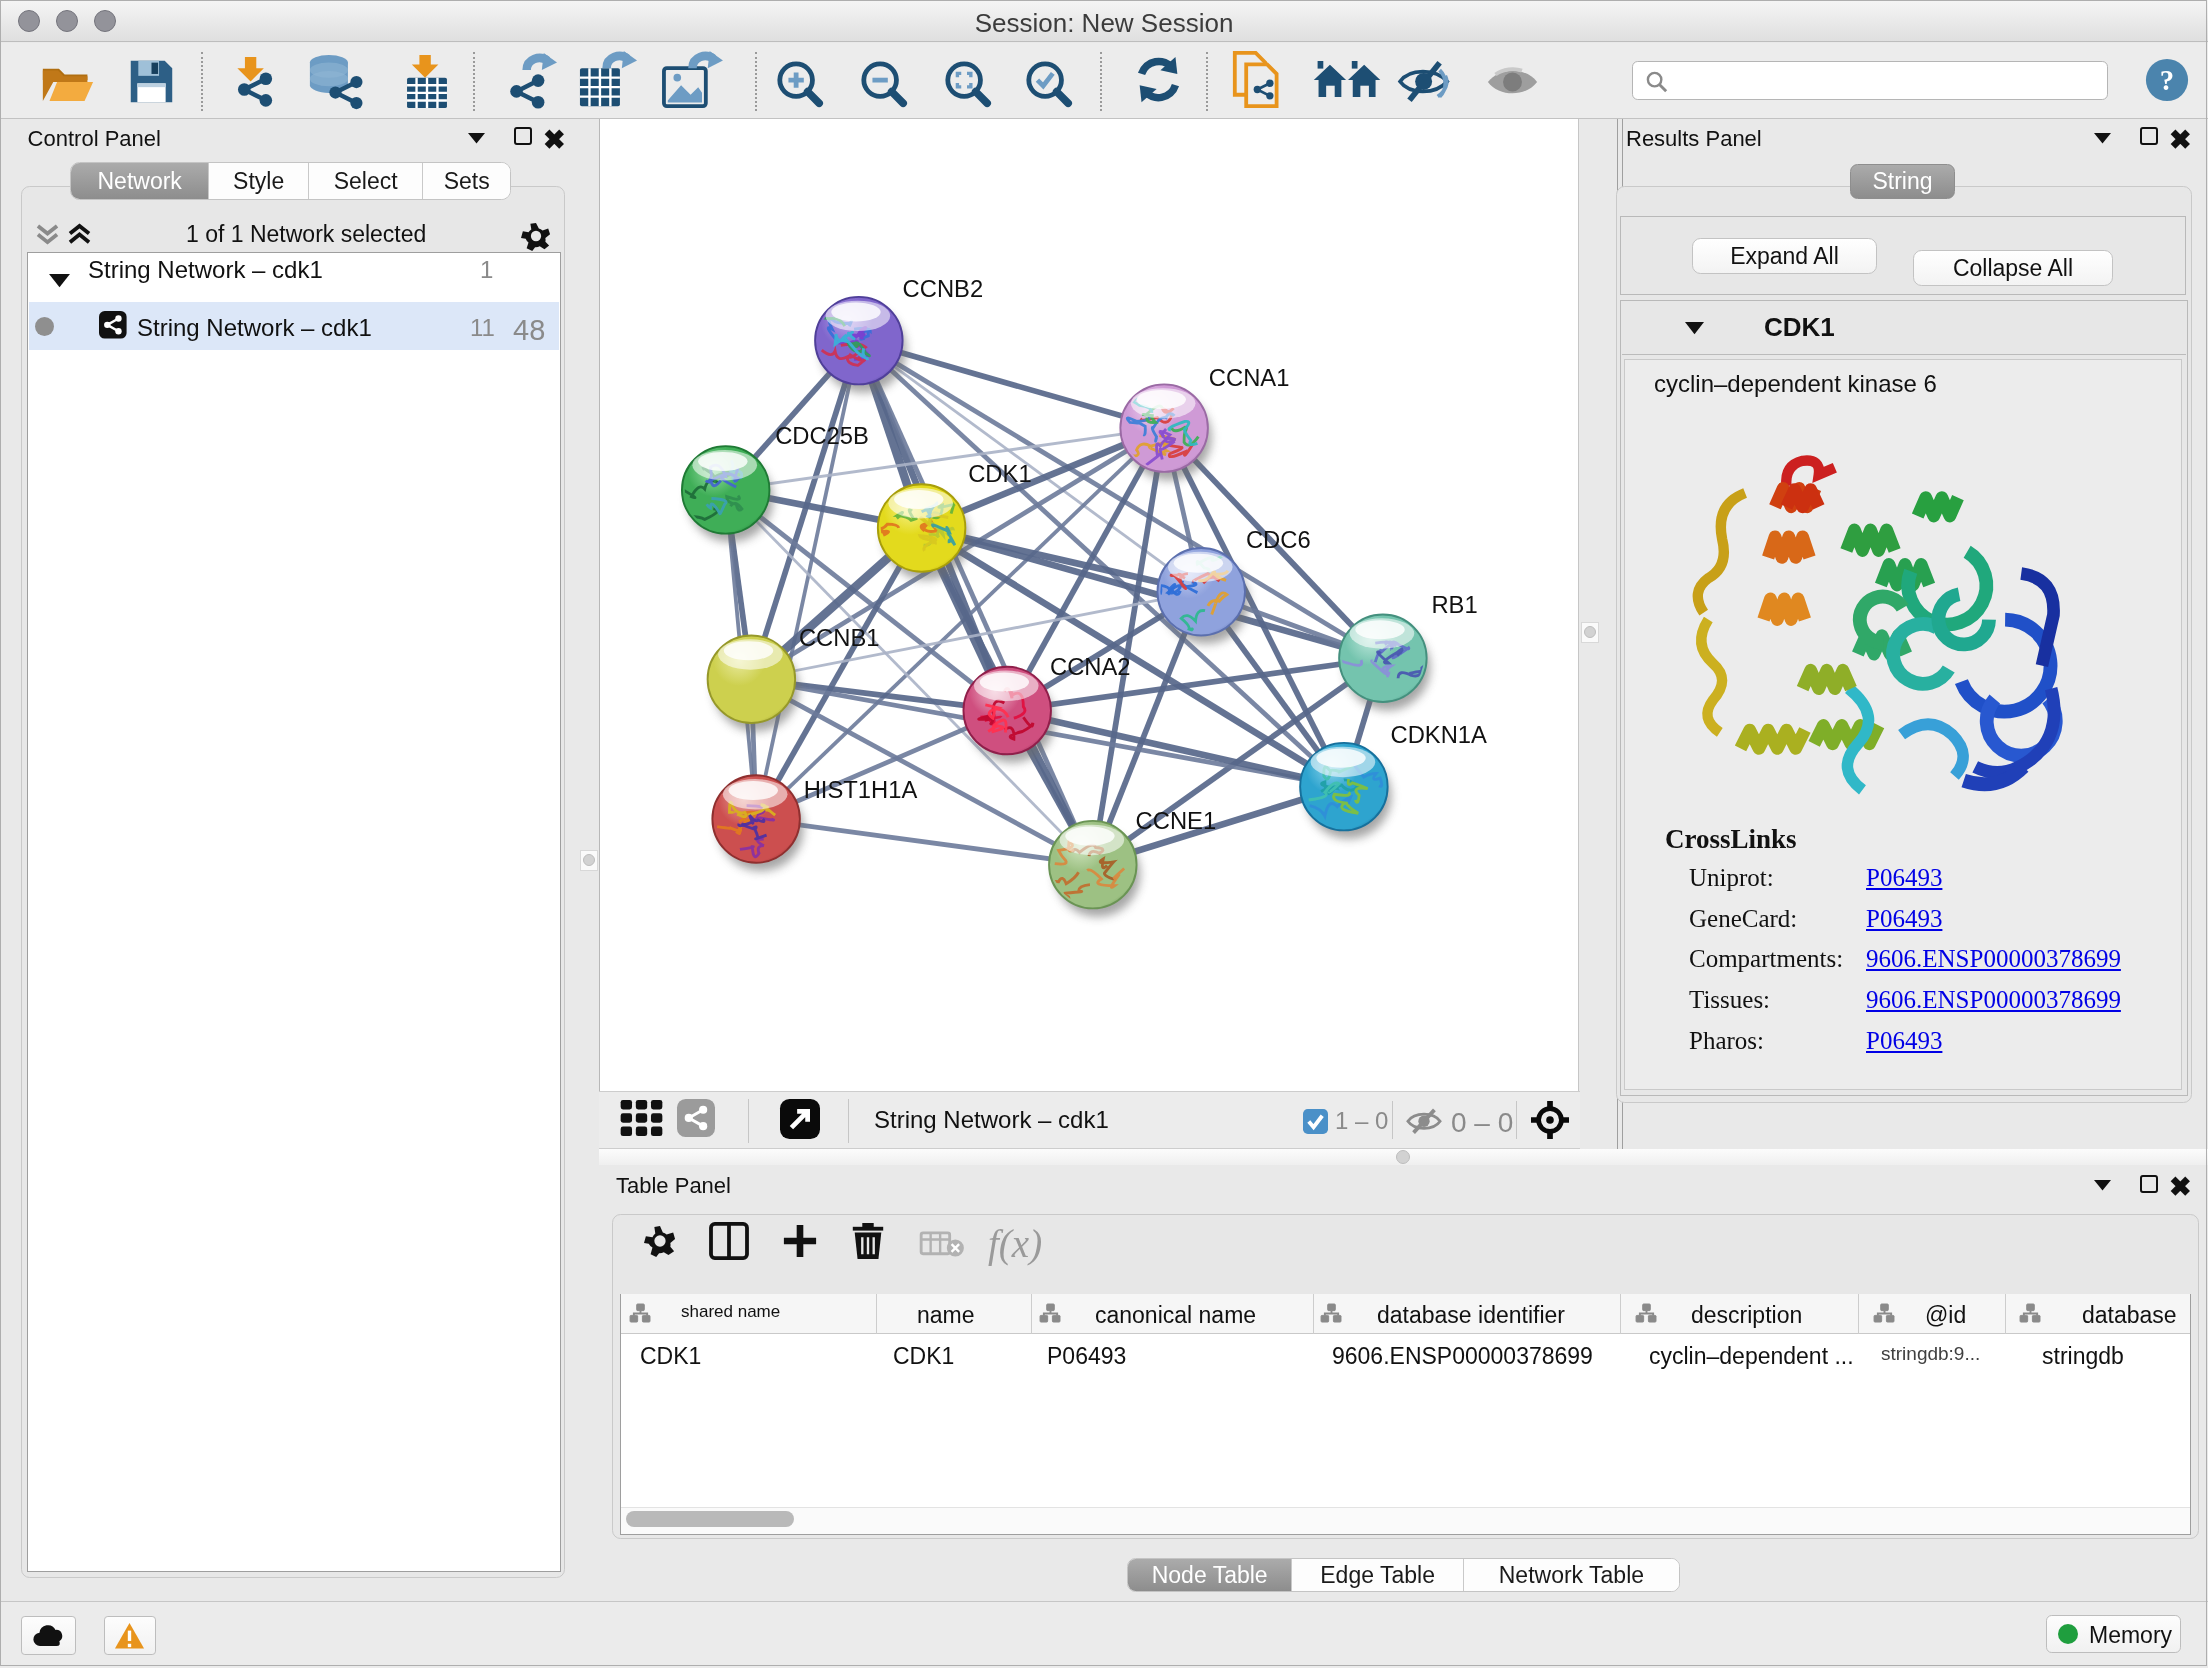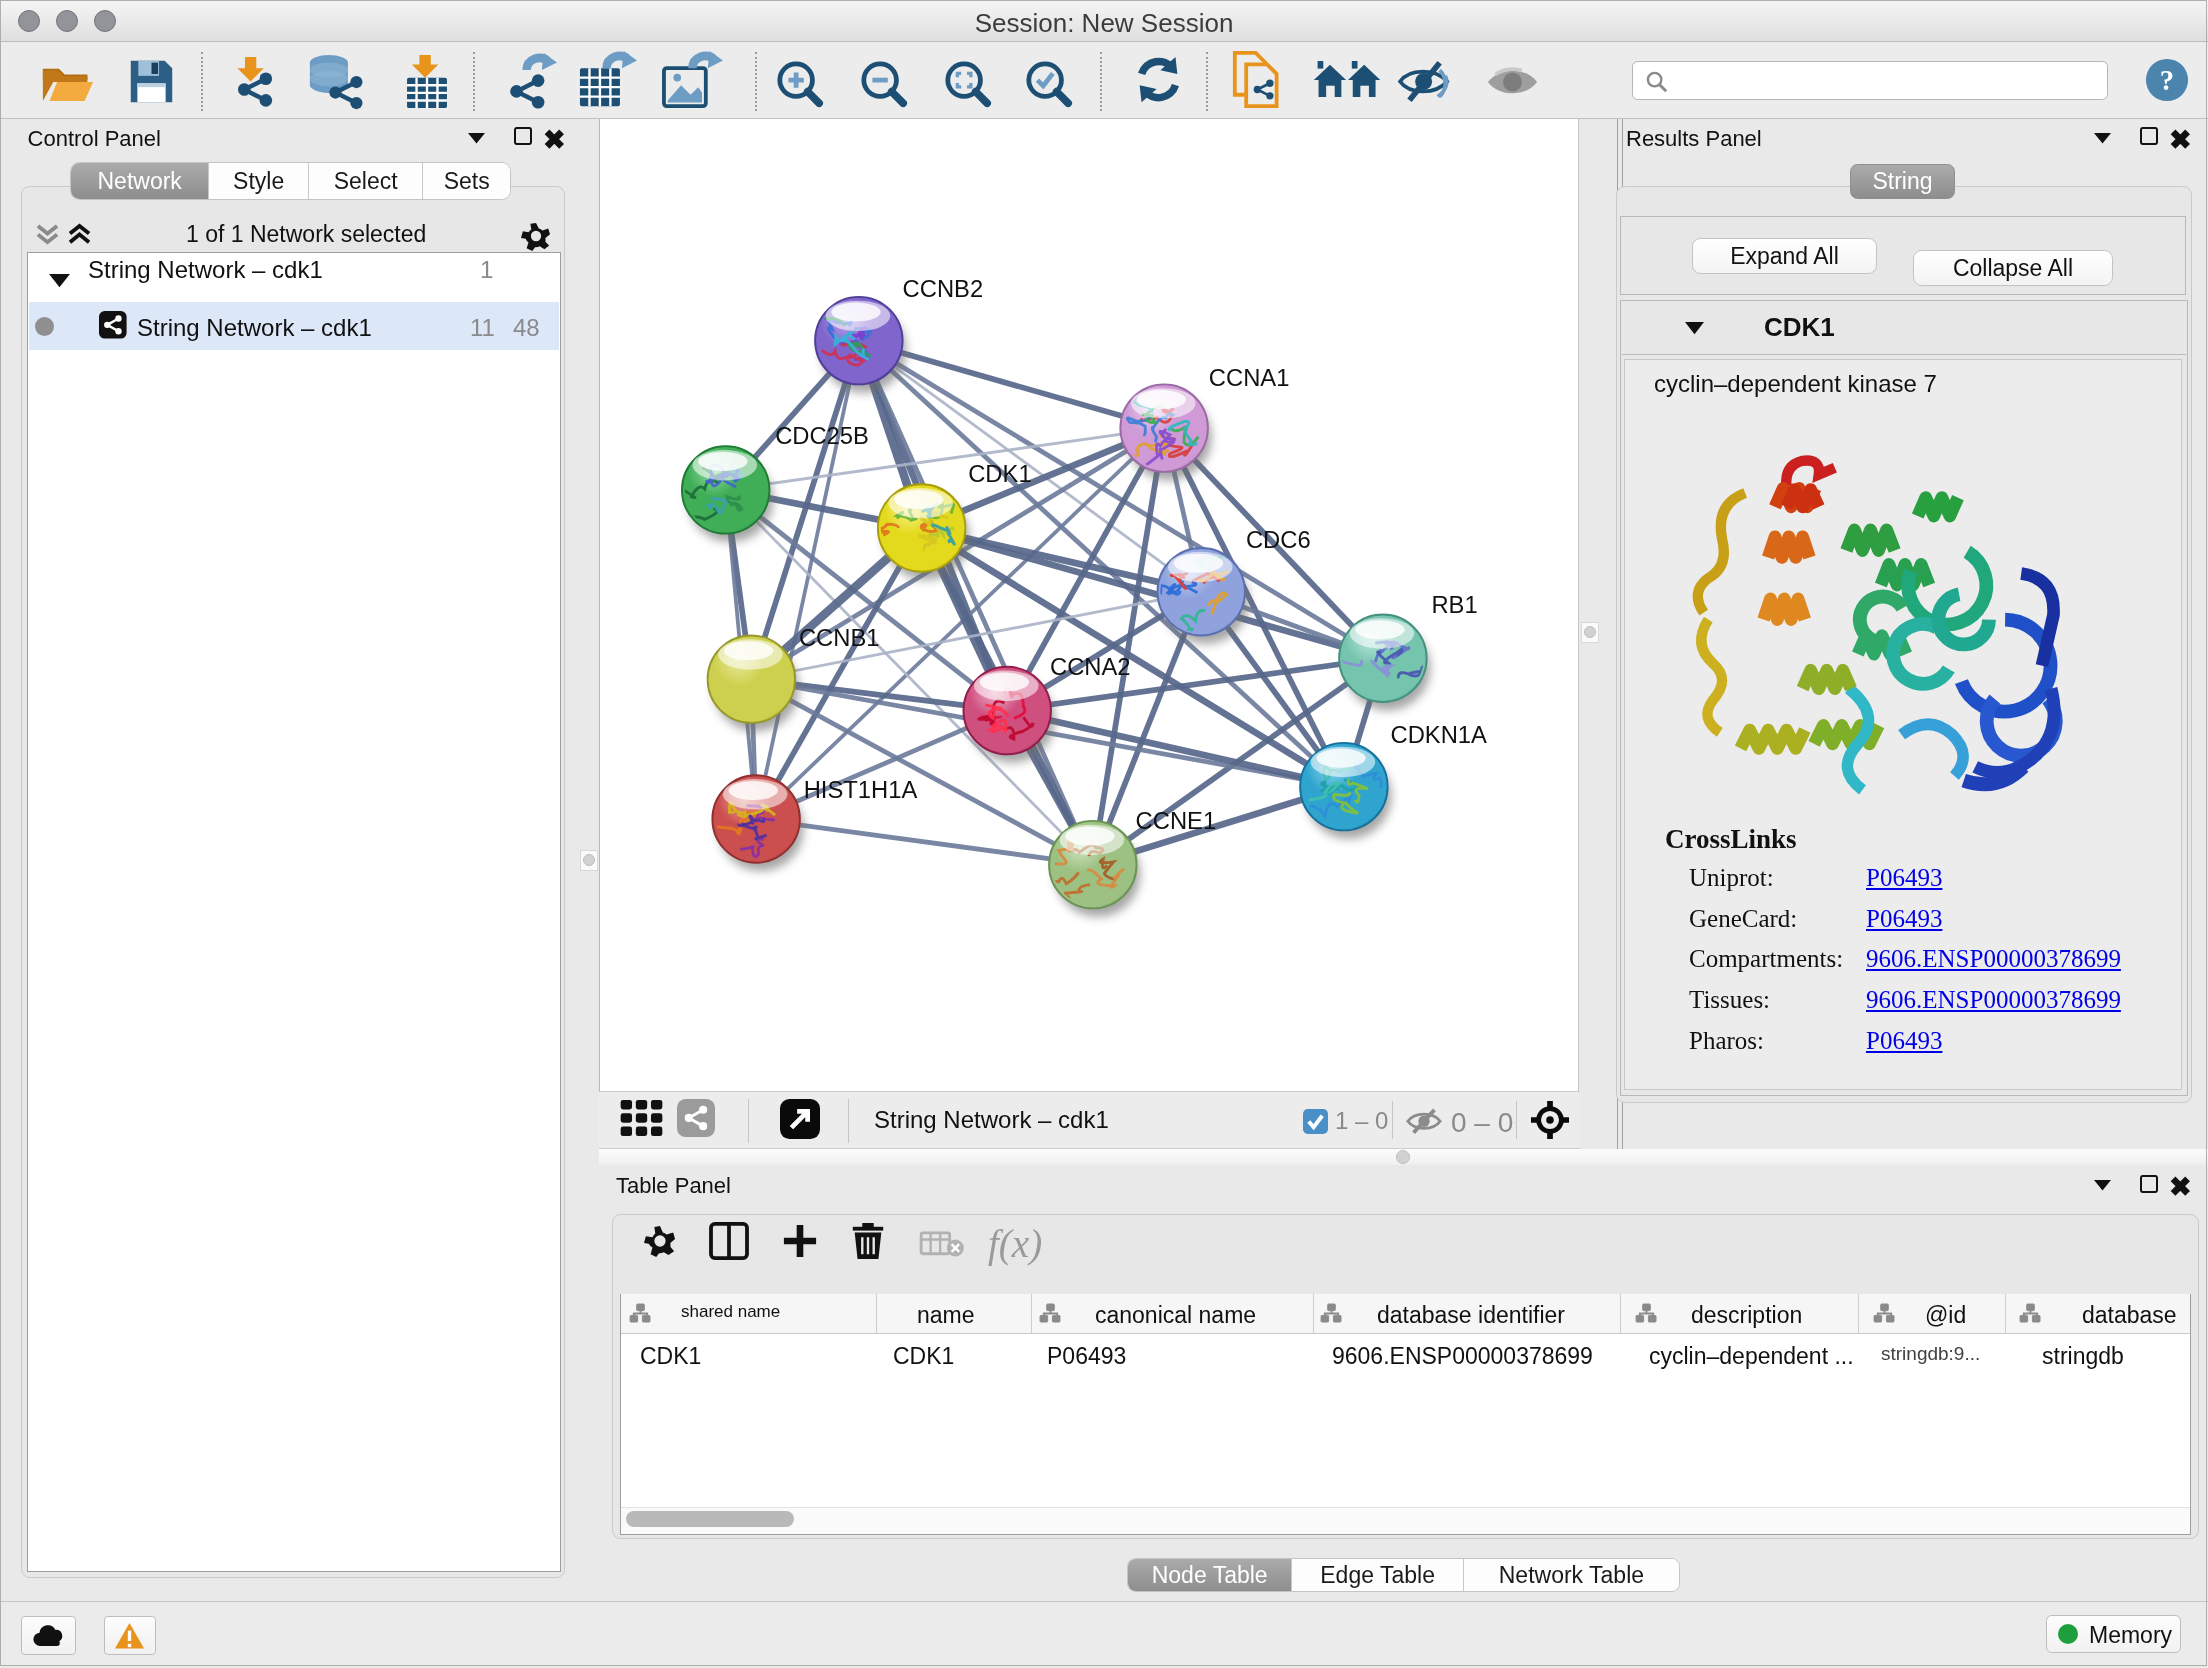--- a/index.html
+++ b/index.html
@@ -205,21 +205,21 @@
     <rect x="0" y="0" width="29" height="29" rx="6" fill="#111"></rect>
     <g transform="translate(4.5,4.5) scale(0.42)">
       <circle cx="10" cy="24" r="8" fill="#fff"></circle>
       <circle cx="38" cy="8" r="8" fill="#fff"></circle>
       <circle cx="38" cy="40" r="8" fill="#fff"></circle>
       <path d="M10 24 L38 8 M10 24 L38 40" stroke="#fff" stroke-width="6"></path>
     </g>
   </svg>
 <div class="abs" style="left:137px;top:314px;font-size:24px;color:#111">String Network – cdk1</div>
 <div class="abs gray" style="left:470px;top:314px;font-size:24px">11</div>
-<div class="abs gray" style="left:513px;top:314px;font-size:24px">48</div>
+<div class="abs gray" style="left:513px;top:314px;font-size:29px">48</div>
 <div class="abs" style="left:580px;top:850px;width:18px;height:21px;background:#fafafa;border:1px solid #d8d8d8"></div>
 <div class="abs" style="left:583px;top:854px;width:12.4px;height:12.4px;border-radius:50%;background:#d2d2d2;border:1px solid #bdbdbd"></div>
 <div class="abs" style="left:599px;top:119px;width:980px;height:972px;background:#fff;border-left:1px solid #b8b8b8;border-right:1px solid #c6c6c6"></div>
 <svg class="abs" style="left:599px;top:119px" width="980" height="972" viewBox="0 0 1030 1022">
     <defs>
       <filter id="blur6" x="-40%" y="-40%" width="180%" height="180%">
         <feGaussianBlur stdDeviation="5"></feGaussianBlur>
       </filter>
       <radialGradient id="gCCNB2" cx="0.36" cy="0.28" r="0.85">
         <stop offset="0" stop-color="#b7a0e8"></stop>
@@ -592,21 +592,21 @@
 <div class="abs" style="left:1620px;top:216px;width:566px;height:79px;border:1.9px solid #b9b9b9;background:#e7e7e7"></div>
 <div class="btn" style="left:1692px;top:238px;width:185px;height:36px">Expand All</div>
 <div class="btn" style="left:1913px;top:250px;width:200px;height:36px">Collapse All</div>
 <div class="abs" style="left:1620px;top:300px;width:568px;height:796px;border:1.9px solid #b9b9b9;background:#e7e7e7"></div>
 <svg class="abs" style="left:1685px;top:322px" width="19" height="12.4" viewBox="0 0 20 13">
     <path d="M0 0 L20 0 L10 13 Z" fill="#111"></path>
   </svg>
 <div class="abs" style="left:1764px;top:312px;font-size:26px;font-weight:bold;color:#111">CDK1</div>
 <div class="abs" style="left:1622px;top:354px;width:564px;height:1px;background:#bbbbbb"></div>
 <div class="abs" style="left:1624px;top:359px;width:558px;height:731px;border:1px solid #c9c9c9;background:#ececec"></div>
-<div class="abs" style="left:1654px;top:370px;font-size:24px;color:#111">cyclin–dependent kinase 7</div>
+<div class="abs" style="left:1654px;top:370px;font-size:24px;color:#111">cyclin–dependent kinase 6</div>
 <svg class="abs" style="left:1676px;top:447px" width="361" height="319" viewBox="0 0 345 305">
     <g transform="scale(1.1)">
       <path d="M96 34 q-2 -18 14 -22 q16 -2 14 12 l14 -6" fill="none" stroke="#cc2020" stroke-width="9"></path>
       <path d="M86 52 l7 -16 l7 16 l7 -16 l7 16 l7 -16" fill="none" stroke="#d04010" stroke-width="11" stroke-linejoin="round"></path>
       <path d="M80 96 l6 -18 l6 18 l6 -18 l6 18 l6 -18 l6 18" fill="none" stroke="#d86818" stroke-width="11" stroke-linejoin="round"></path>
       <path d="M76 150 l6 -18 l6 18 l6 -18 l6 18 l6 -18 l6 18" fill="none" stroke="#e08820" stroke-width="11" stroke-linejoin="round"></path>
       <path d="M60 40 q-26 10 -20 40 q6 24 -12 34 q-16 12 -4 30" fill="none" stroke="#c8a018" stroke-width="9"></path>
       <path d="M28 150 q-14 22 4 38 q16 14 0 32 q-12 16 6 28" fill="none" stroke="#ccb020" stroke-width="9"></path>
       <path d="M56 262 l8 -16 l8 16 l8 -16 l8 16 l8 -16 l8 16 l8 -16" fill="none" stroke="#aab020" stroke-width="11" stroke-linejoin="round"></path>
       <path d="M120 258 l8 -16 l8 16 l8 -16 l8 16 l8 -16 l8 16 l8 -16" fill="none" stroke="#7fae28" stroke-width="11" stroke-linejoin="round"></path>

